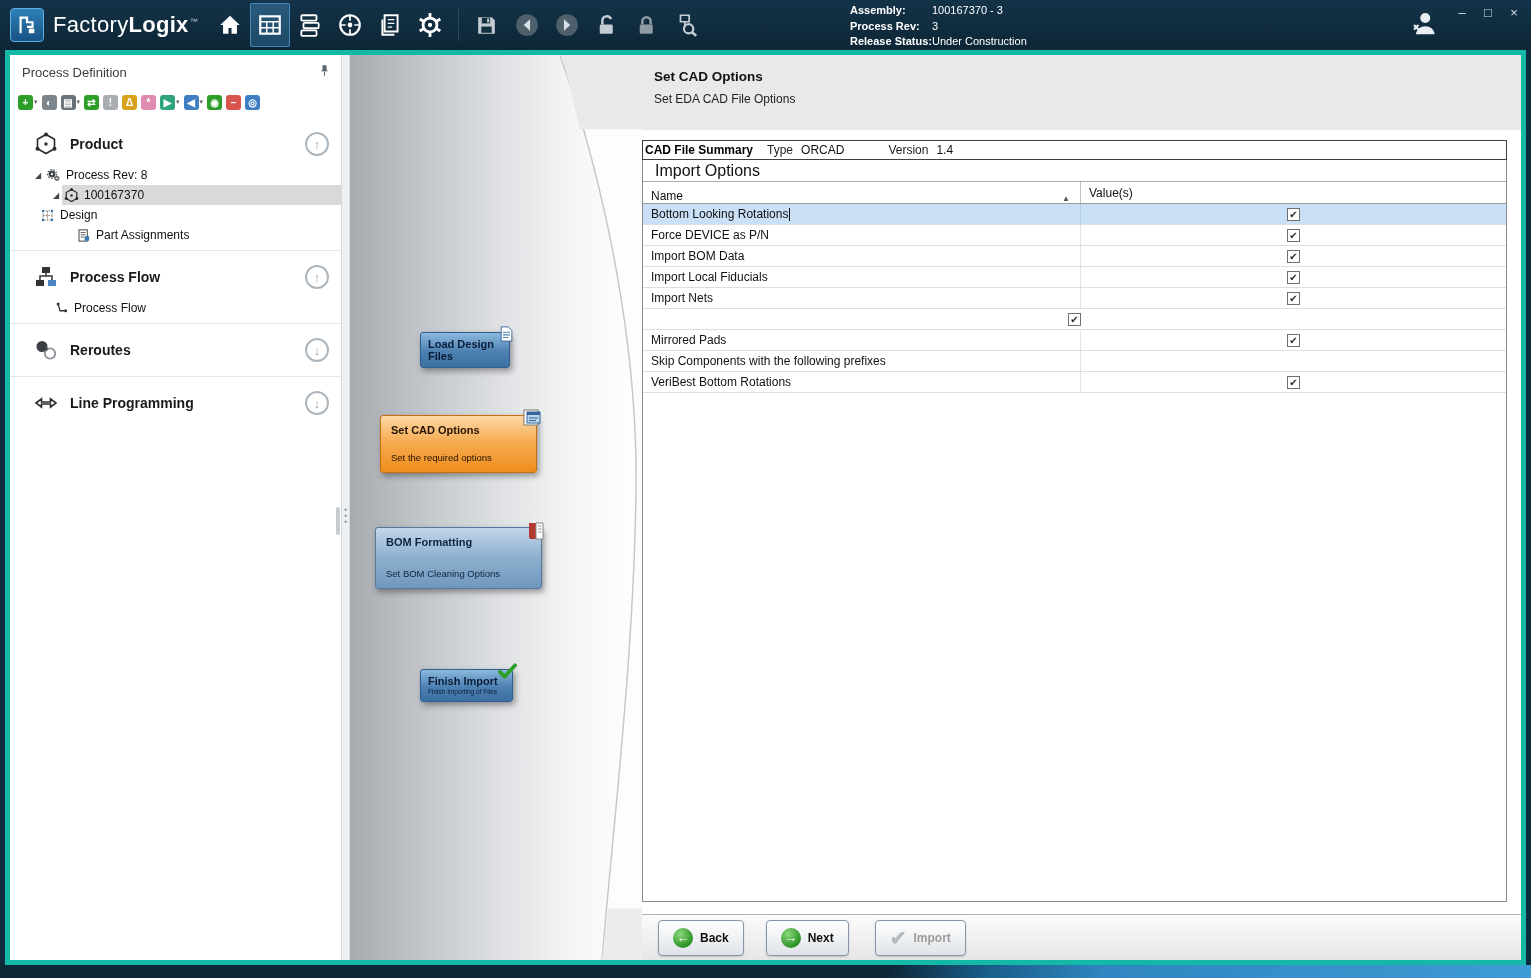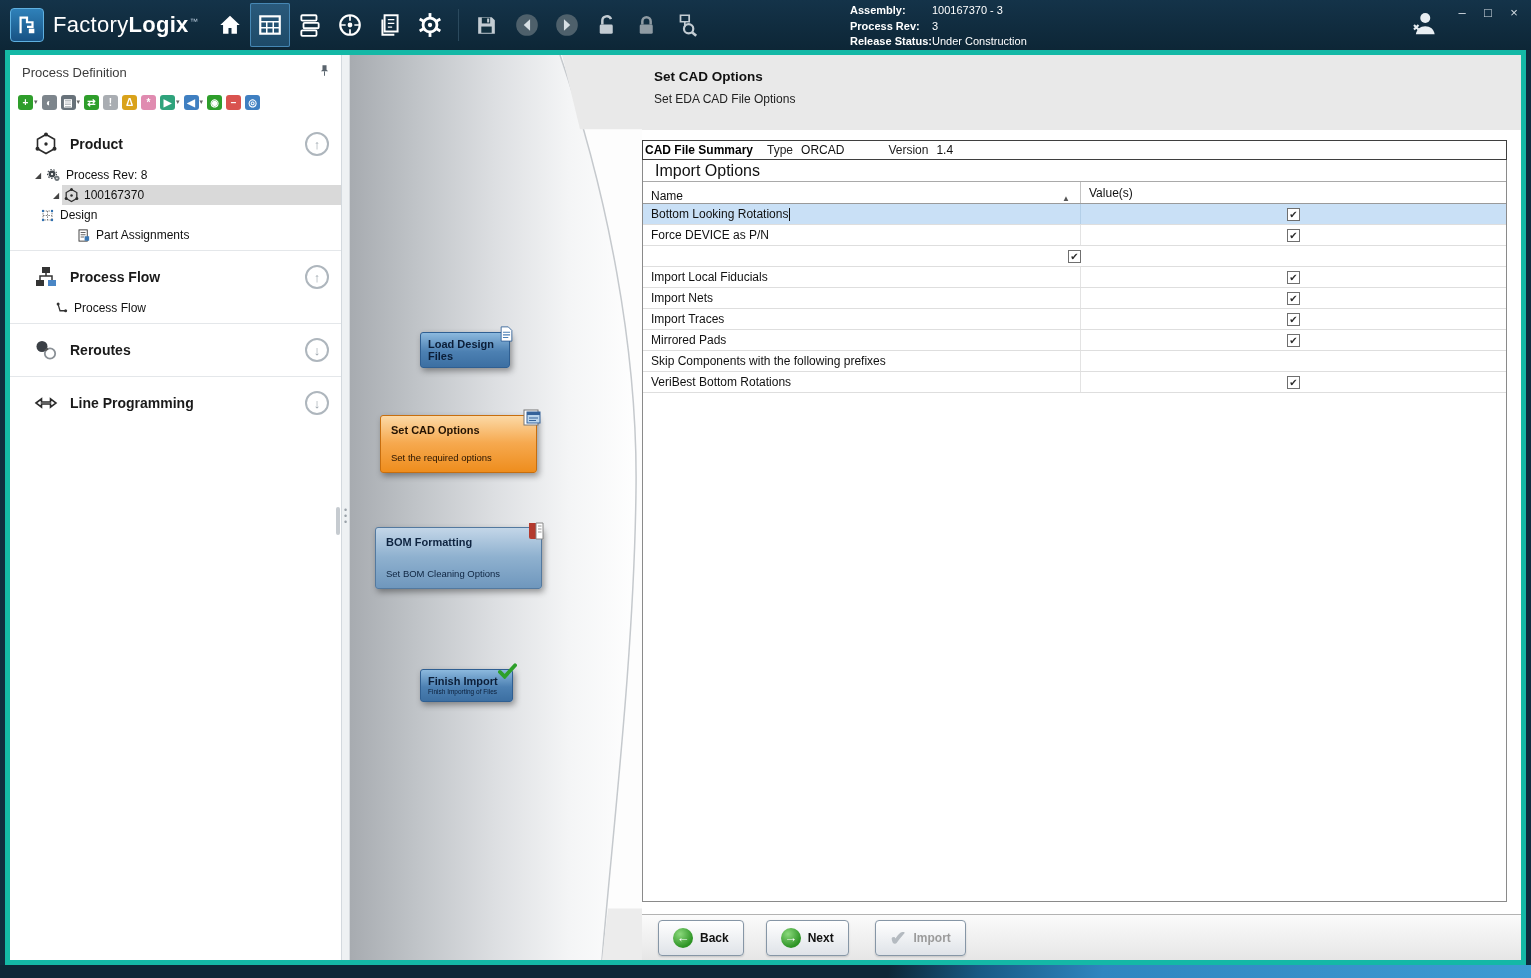--- a/index.html
+++ b/index.html
@@ -514,38 +514,38 @@
                   <span class="checkbox">✔</span>
                 </div>
               </div>
               <div class="orow">
                 <div class="oname">Force DEVICE as P/N</div>
                 <div class="oval">
                   <span class="checkbox">✔</span>
                 </div>
               </div>
               <div class="orow">
+                <div class="oname">Import BOM Data</div>
                 <div class="oval">
                   <span class="checkbox">✔</span>
                 </div>
               </div>
               <div class="orow">
                 <div class="oname">Import Local Fiducials</div>
                 <div class="oval">
                   <span class="checkbox">✔</span>
                 </div>
               </div>
               <div class="orow">
                 <div class="oname">Import Nets</div>
                 <div class="oval">
                   <span class="checkbox">✔</span>
                 </div>
               </div>
               <div class="orow">
-                <div class="oname">Import Traces</div>
                 <div class="oval">
                   <span class="checkbox">✔</span>
                 </div>
               </div>
               <div class="orow">
                 <div class="oname">Mirrored Pads</div>
                 <div class="oval">
                   <span class="checkbox">✔</span>
                 </div>
               </div>

